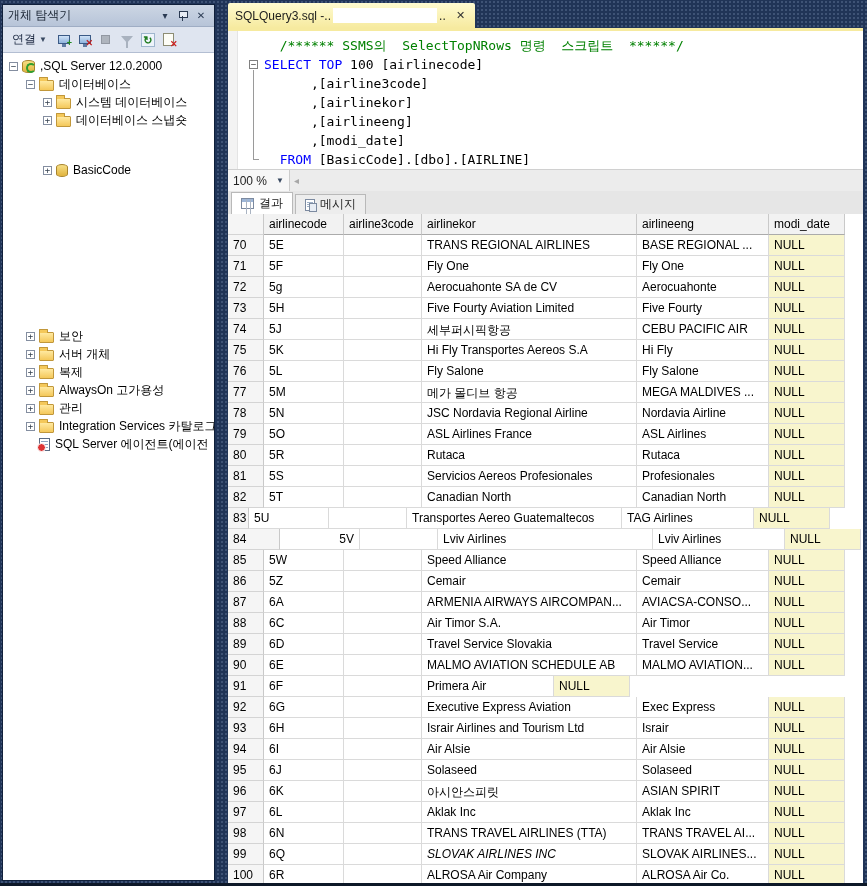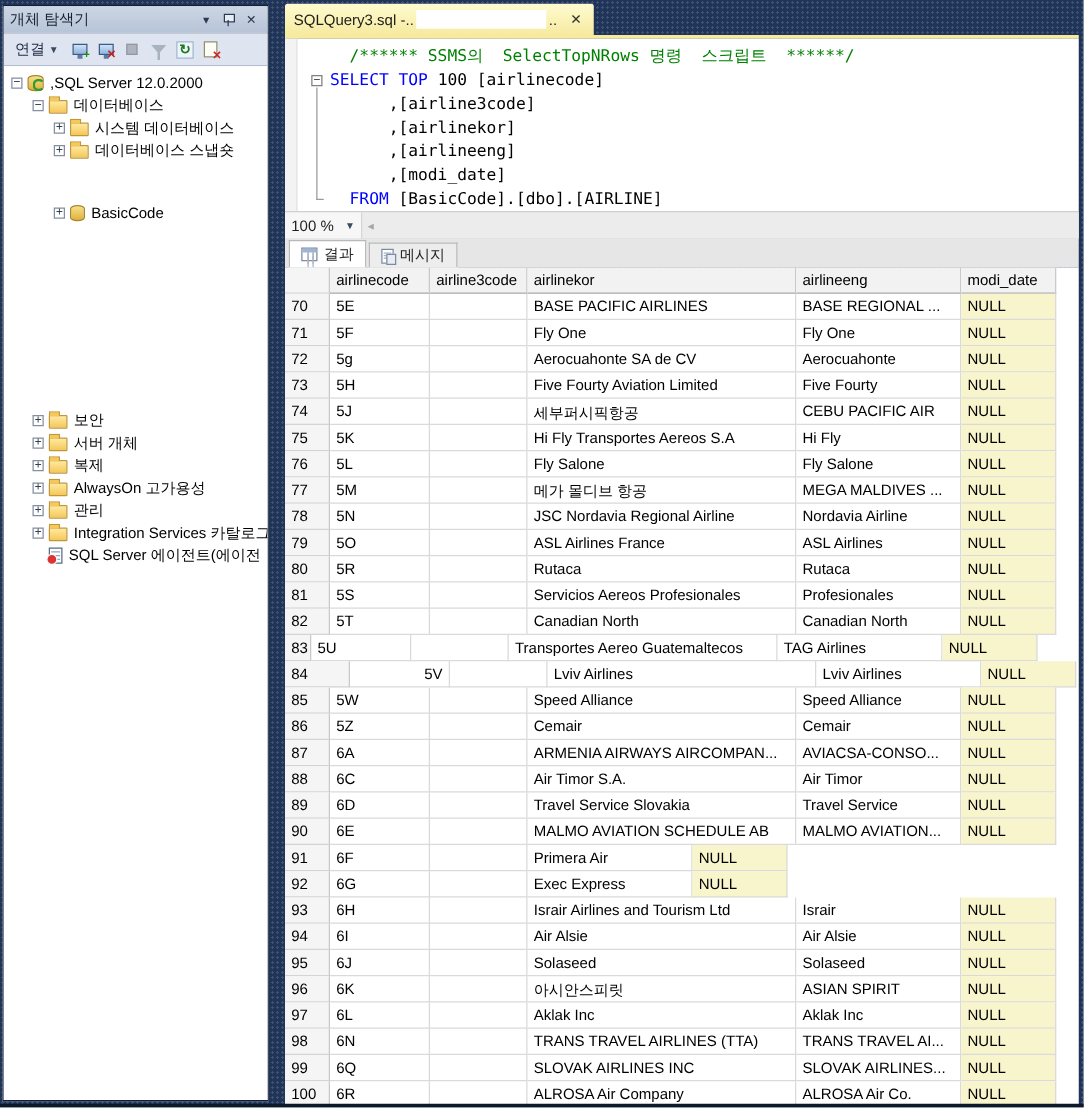--- a/index.html
+++ b/index.html
@@ -275,21 +275,21 @@
           <div class="gcell" style="width: 80px;">airlinecode</div>
           <div class="gcell" style="width: 78px;">airline3code</div>
           <div class="gcell" style="width: 215px;">airlinekor</div>
           <div class="gcell" style="width: 132px;">airlineeng</div>
           <div class="gcell" style="width: 76px;">modi_date</div>
         </div>
         <div class="grow">
           <div class="gcell rownum" style="width: 36px;">70</div>
           <div class="gcell" style="width: 80px;">5E</div>
           <div class="gcell" style="width: 78px;"></div>
-          <div class="gcell" style="width: 215px;">BASE PACIFIC AIRLINES</div>
+          <div class="gcell" style="width: 215px;">TRANS REGIONAL AIRLINES</div>
           <div class="gcell" style="width: 132px;">BASE REGIONAL ...</div>
           <div class="gcell nullcell" style="width: 76px;">NULL</div>
         </div>
         <div class="grow">
           <div class="gcell rownum" style="width: 36px;">71</div>
           <div class="gcell" style="width: 80px;">5F</div>
           <div class="gcell" style="width: 78px;"></div>
           <div class="gcell" style="width: 215px;">Fly One</div>
           <div class="gcell" style="width: 132px;">Fly One</div>
           <div class="gcell nullcell" style="width: 76px;">NULL</div>
@@ -450,20 +450,21 @@
           <div class="gcell rownum" style="width: 36px;">91</div>
           <div class="gcell" style="width: 80px;">6F</div>
           <div class="gcell" style="width: 78px;"></div>
           <div class="gcell" style="width: 132px;">Primera Air</div>
           <div class="gcell nullcell" style="width: 76px;">NULL</div>
         </div>
         <div class="grow">
           <div class="gcell rownum" style="width: 36px;">92</div>
           <div class="gcell" style="width: 80px;">6G</div>
           <div class="gcell" style="width: 78px;"></div>
+          <div class="gcell" style="width: 215px;">Executive Express Aviation</div>
           <div class="gcell" style="width: 132px;">Exec Express</div>
           <div class="gcell nullcell" style="width: 76px;">NULL</div>
         </div>
         <div class="grow">
           <div class="gcell rownum" style="width: 36px;">93</div>
           <div class="gcell" style="width: 80px;">6H</div>
           <div class="gcell" style="width: 78px;"></div>
           <div class="gcell" style="width: 215px;">Israir Airlines and Tourism Ltd</div>
           <div class="gcell" style="width: 132px;">Israir</div>
           <div class="gcell nullcell" style="width: 76px;">NULL</div>
@@ -505,21 +506,21 @@
           <div class="gcell" style="width: 80px;">6N</div>
           <div class="gcell" style="width: 78px;"></div>
           <div class="gcell" style="width: 215px;">TRANS TRAVEL AIRLINES (TTA)</div>
           <div class="gcell" style="width: 132px;">TRANS TRAVEL AI...</div>
           <div class="gcell nullcell" style="width: 76px;">NULL</div>
         </div>
         <div class="grow">
           <div class="gcell rownum" style="width: 36px;">99</div>
           <div class="gcell" style="width: 80px;">6Q</div>
           <div class="gcell" style="width: 78px;"></div>
-          <div class="gcell" style="width: 215px;">SLOVAK AIRLINES INC</div>
+          <div class="gcell" style="width: 215px; font-style: italic;">SLOVAK AIRLINES INC</div>
           <div class="gcell" style="width: 132px;">SLOVAK AIRLINES...</div>
           <div class="gcell nullcell" style="width: 76px;">NULL</div>
         </div>
         <div class="grow">
           <div class="gcell rownum" style="width: 36px;">100</div>
           <div class="gcell" style="width: 80px;">6R</div>
           <div class="gcell" style="width: 78px;"></div>
           <div class="gcell" style="width: 215px;">ALROSA Air Company</div>
           <div class="gcell" style="width: 132px;">ALROSA Air Co.</div>
           <div class="gcell nullcell" style="width: 76px;">NULL</div>

